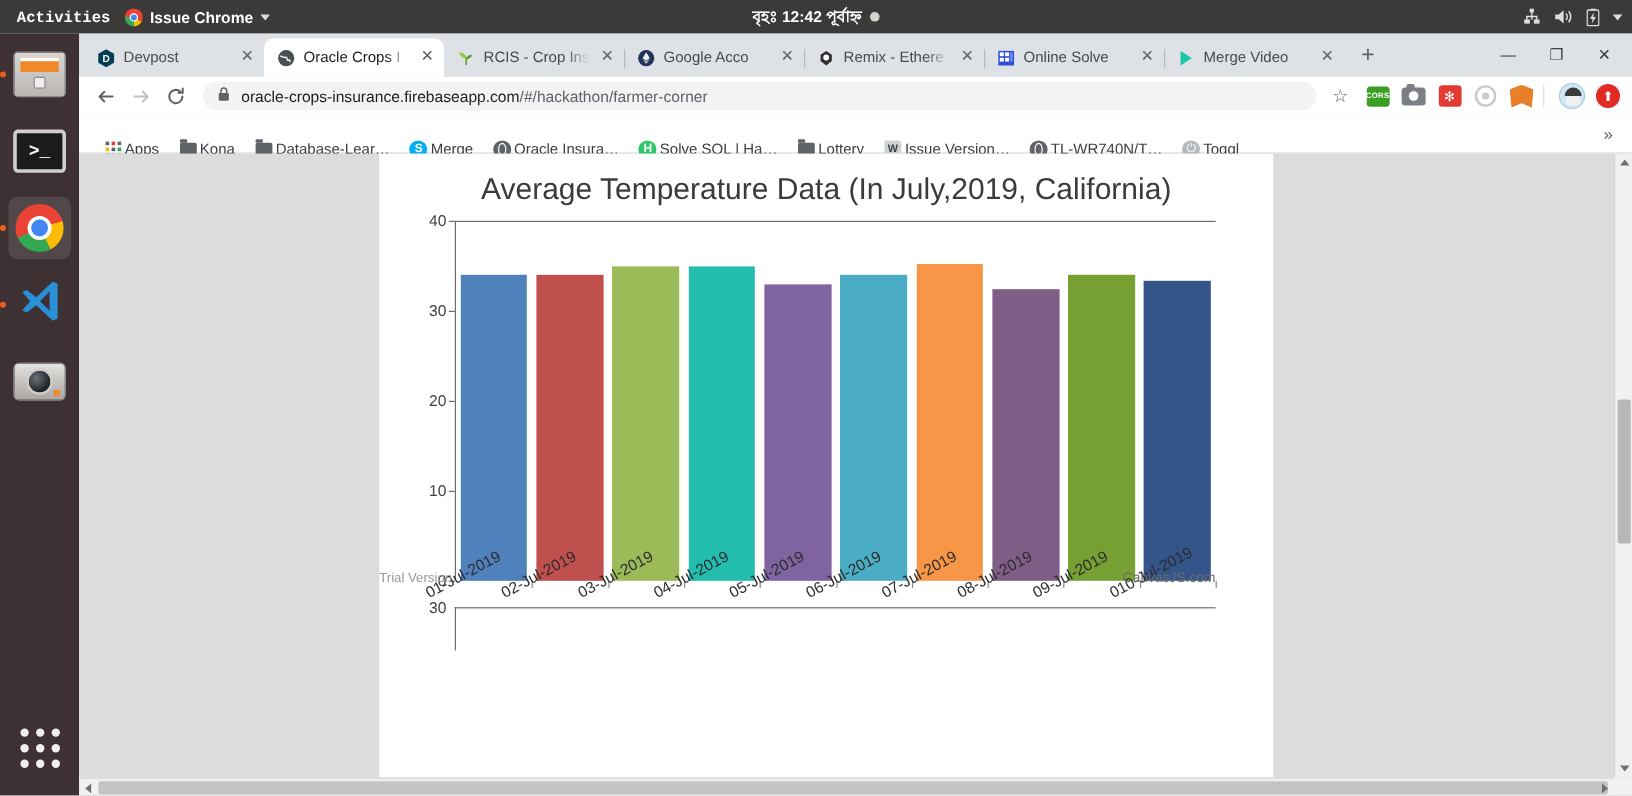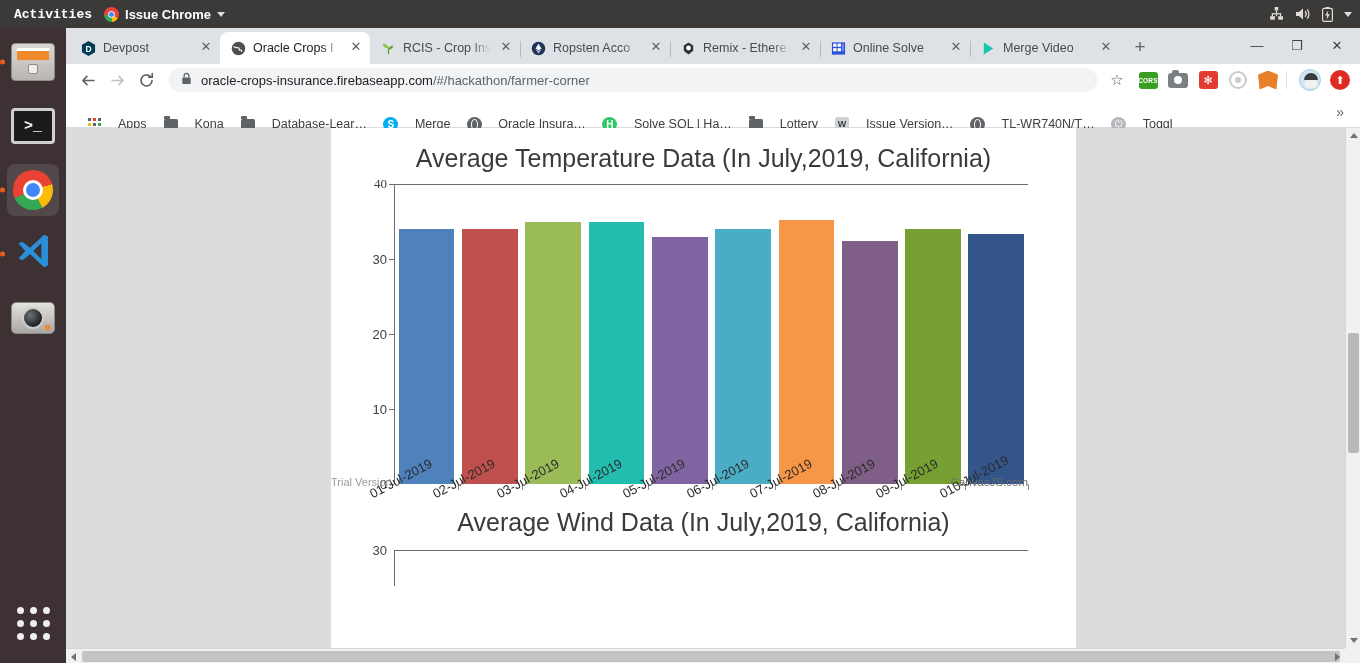--- a/index.html
+++ b/index.html
@@ -104,40 +104,40 @@
   .ext-fox { width:20px;height:19px;background:#e8802a;
              clip-path:polygon(50% 0,100% 22%,92% 100%,50% 82%,8% 100%,0 22%); }
   .ext-vsep { width:1px;height:18px;background:#dadce0;margin:0 5px; }
   .ext-avatar { width:22px;height:22px;border-radius:50%;background:#cfe6f5;border:1px solid #aecde0;position:relative;overflow:hidden; }
   .ext-avatar::before{content:"";position:absolute;left:4px;top:3px;width:14px;height:7px;border-radius:7px 7px 0 0;background:#3b3b3b;}
   .ext-avatar::after{content:"";position:absolute;left:5px;bottom:2px;width:12px;height:8px;border-radius:3px;background:#f1f1f1;}
   .ext-up { width:20px;height:20px;border-radius:50%;background:#e02b24;color:#fff;display:flex;align-items:center;justify-content:center;font-size:11px; }
 
   
   .bmbar { height:32px; background:#fff; display:flex; align-items:center; padding:0 8px 0 12px; font-size:12.5px; color:#3c4043; gap:0; border-bottom:1px solid #dadce0; }
-  .bm { display:flex; align-items:center; gap:16px; padding:3px 8px; white-space:nowrap;margin-top:25px; }
+  .bm { display:flex; align-items:center; gap:2px; padding:3px 8px; white-space:nowrap;margin-top:25px; }
   .bm .bi { width:16px;height:16px;flex:0 0 16px;display:flex;align-items:center;justify-content:center; }
   .bi-apps { display:grid; grid-template-columns:repeat(3,3px); grid-template-rows:repeat(3,3px); gap:2px; }
   .bi-apps i { width:3px;height:3px;display:block;background:#5f6368; }
   .bi-apps i:nth-child(2){background:#ea4335;} .bi-apps i:nth-child(4){background:#fbbc05;}
   .bi-apps i:nth-child(6){background:#34a853;} .bi-apps i:nth-child(8){background:#4285f4;}
   .bi-folder { width:14px;height:11px;background:#5f6368;border-radius:1.5px;position:relative; }
   .bi-folder::before{content:"";position:absolute;top:-3px;left:0;width:6px;height:3px;background:#5f6368;border-radius:1px 1px 0 0;}
   .bi-skype { width:15px;height:15px;border-radius:50%;background:#00aff0;color:#fff;font-size:10px;font-weight:bold;display:flex;align-items:center;justify-content:center; }
   .bi-globe { width:15px;height:15px;border-radius:50%;background:#5f6368;position:relative; }
   .bi-globe::after{content:"";position:absolute;inset:2px 4px;border:1px solid #fff;border-radius:50%;}
   .bi-h { width:15px;height:15px;border-radius:50%;background:#2ec866;color:#fff;font-size:10px;font-weight:bold;display:flex;align-items:center;justify-content:center; }
   .bi-w { width:14px;height:14px;background:#cfd3d7;color:#3c4043;font-size:9px;font-weight:bold;display:flex;align-items:center;justify-content:center;border-radius:2px; }
   .bi-pw { width:15px;height:15px;border-radius:50%;background:#b5b9bd;color:#fff;font-size:10px;display:flex;align-items:center;justify-content:center; }
   .bm-overflow { margin-left:auto; padding:0 8px; color:#5f6368; font-size:14px; }
 
   
   .viewport { position:relative; width:1294px; height:535px; background:#dcdcdc; overflow:hidden; }
   .page { position:absolute; left:0; top:0; width:1279px; height:520px; overflow:hidden; }
-  .paper { position:absolute; left:265px; top:0; width:745px; background:#ffffff; min-height:520px; }
+  .paper { position:absolute; left:250px; top:0; width:745px; background:#ffffff; min-height:520px; }
 
   
   .chart-block { padding:0; position:relative; }
   .chart-title { text-align:center; font-size:25px; color:#3b3b3b; line-height:1.28; padding:14px 60px 0; font-weight:normal; }
   .plot-wrap { position:relative; height:300px; margin:10px 48px 0 63px; }
   .axis-line { position:absolute; left:0; right:0; top:0; height:1px; background:#6d6d6d; }
   .y-axis { position:absolute; left:0; top:0; bottom:0; width:1px; background:#6d6d6d; }
   .ytick { position:absolute; right:calc(100% + 7px); transform:translateY(-50%); font-size:13px; color:#404040; white-space:nowrap; }
   .ytick-mark { position:absolute; left:-5px; width:5px; height:1px; background:#6d6d6d; }
   .bars { position:absolute; left:1px; right:0; bottom:0; top:0; display:flex; align-items:flex-end; gap:0; }
@@ -176,20 +176,24 @@
 
 <div class="screen">
 
   <div class="topbar">
     <div class="activities">Activities</div>
     <div class="appmenu">
       <span class="chrome-dot"></span>
       <span>Issue Chrome</span>
       <span class="caret-dn"></span>
     </div>
+    <div class="clock">
+      <span>বৃহঃ  12:42  পূর্বাহ্ন</span>
+      <span class="rec-dot"></span>
+    </div>
     <div class="tray">
       <span>
         <svg width="15" height="14" viewBox="0 0 16 16" fill="#e0ddd8">
             <rect x="6" y="0" width="4" height="4"></rect>
             <rect x="7.3" y="4" width="1.4" height="3"></rect>
             <rect x="2.5" y="7" width="11" height="1.4"></rect>
             <rect x="2.6" y="8" width="1.4" height="2.6"></rect>
             <rect x="11.9" y="8" width="1.4" height="2.6"></rect>
             <rect x="7.3" y="8" width="1.4" height="2.6"></rect>
             <rect x="0.8" y="10.5" width="5.4" height="4"></rect>
@@ -291,21 +295,21 @@
         <span class="tsep"></span>
       </div>
       <div class="tab">
         <span class="favi">
           <svg width="15" height="15" viewBox="0 0 16 16">
               <circle cx="8" cy="8" r="7.2" fill="#21325b"></circle>
               <path d="M8 2.8l3.2 5.3L8 10 4.8 8.1z" fill="#fff" opacity=".95"></path>
               <path d="M8 10.7l3.2-1.9L8 13.2 4.8 8.8z" fill="#fff" opacity=".7"></path>
             </svg>
         </span>
-        <span class="tlabel">Ropsten Acco</span>
+        <span class="tlabel">Google Acco</span>
         <span class="tclose">✕</span>
         <span class="tsep"></span>
       </div>
       <div class="tab">
         <span class="favi">
           <svg width="15" height="15" viewBox="0 0 16 16">
               <path d="M8 1.5l5 3.4v5.6L8 14.5 3 10.5V4.9z" fill="#2f2f30"></path>
               <circle cx="8" cy="7.4" r="2.6" fill="#fff"></circle>
             </svg>
         </span>
@@ -484,21 +488,21 @@
               <div class="y-axis"></div>
               <div id="yticks1">
                   <div class="ytick" style="top: 300px;">0</div>
                   <div class="ytick-mark" style="top: 300px;"></div>
                   <div class="ytick" style="top: 225px;">10</div>
                   <div class="ytick-mark" style="top: 225px;"></div>
                   <div class="ytick" style="top: 150px;">20</div>
                   <div class="ytick-mark" style="top: 150px;"></div>
                   <div class="ytick" style="top: 75px;">30</div>
                   <div class="ytick-mark" style="top: 75px;"></div>
-                  <div class="ytick" style="top: 0px; font-family: Liberation Serif, serif;">40</div>
+                  <div class="ytick" style="top: 0px;">40</div>
                   <div class="ytick-mark" style="top: 0px;"></div>
                 </div>
               <div class="bars" id="bars1">
                   <div class="barcell">
                     <div class="bar" title="01-Jul-2019: 34" style="height: 255px; background: rgb(79, 129, 189);"></div>
                   </div>
                   <div class="barcell">
                     <div class="bar" title="02-Jul-2019: 34" style="height: 255px; background: rgb(192, 80, 77);"></div>
                   </div>
                   <div class="barcell">
@@ -547,21 +551,20 @@
                   <div class="xlab" style="left: 80%; margin-left: -28px;">09-Jul-2019</div>
                   <div class="gridtick" style="left: 100%;"></div>
                   <div class="xlab" style="left: 90%; margin-left: -28px;">010-Jul-2019</div>
                 </div>
             </div>
             <div class="trial">Trial Version</div>
             <div class="credit">CanvasJS.com</div>
           </div>
 
           <div class="chart-block chart2">
-            <div class="chart-title">Average Wind Data (In July,2019, California)</div>
             <div class="plot2">
               <div class="axis-line"></div>
               <div class="y-axis"></div>
               <div class="ytick" style="top:0;">30</div>
             </div>
           </div>
 
         </div>
       </div>
 

